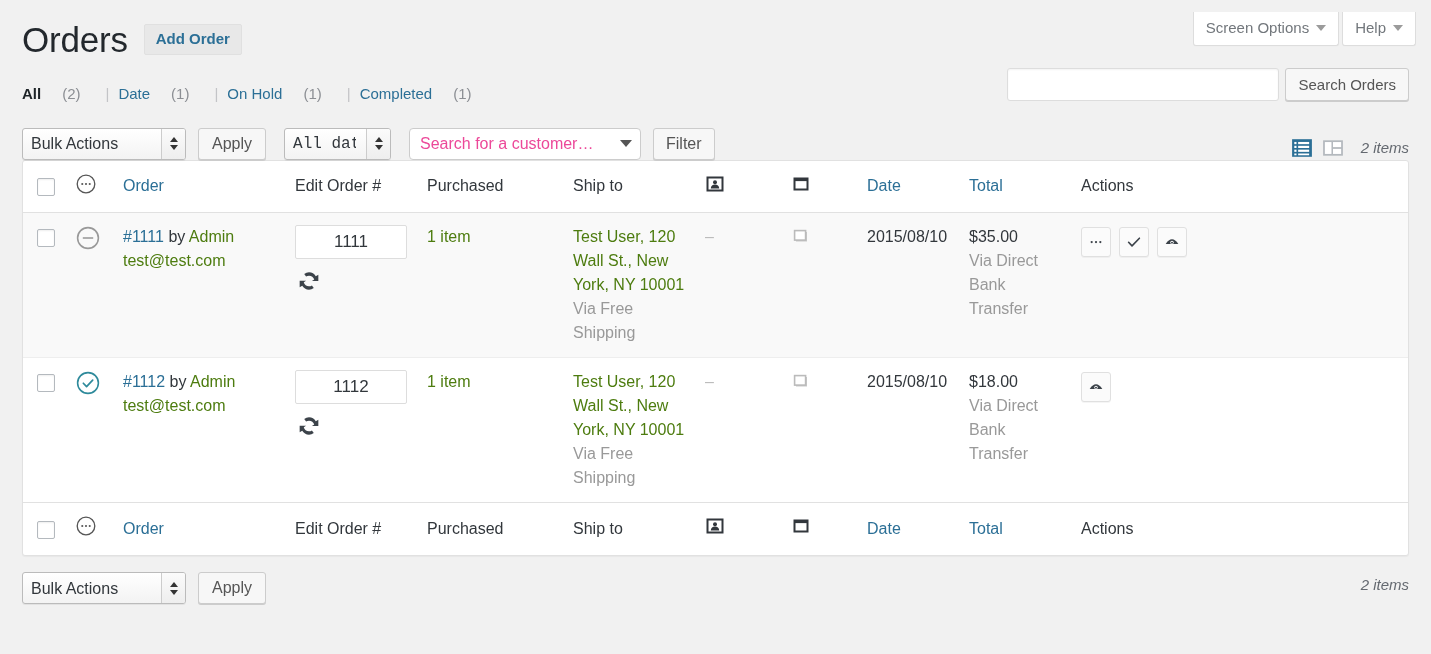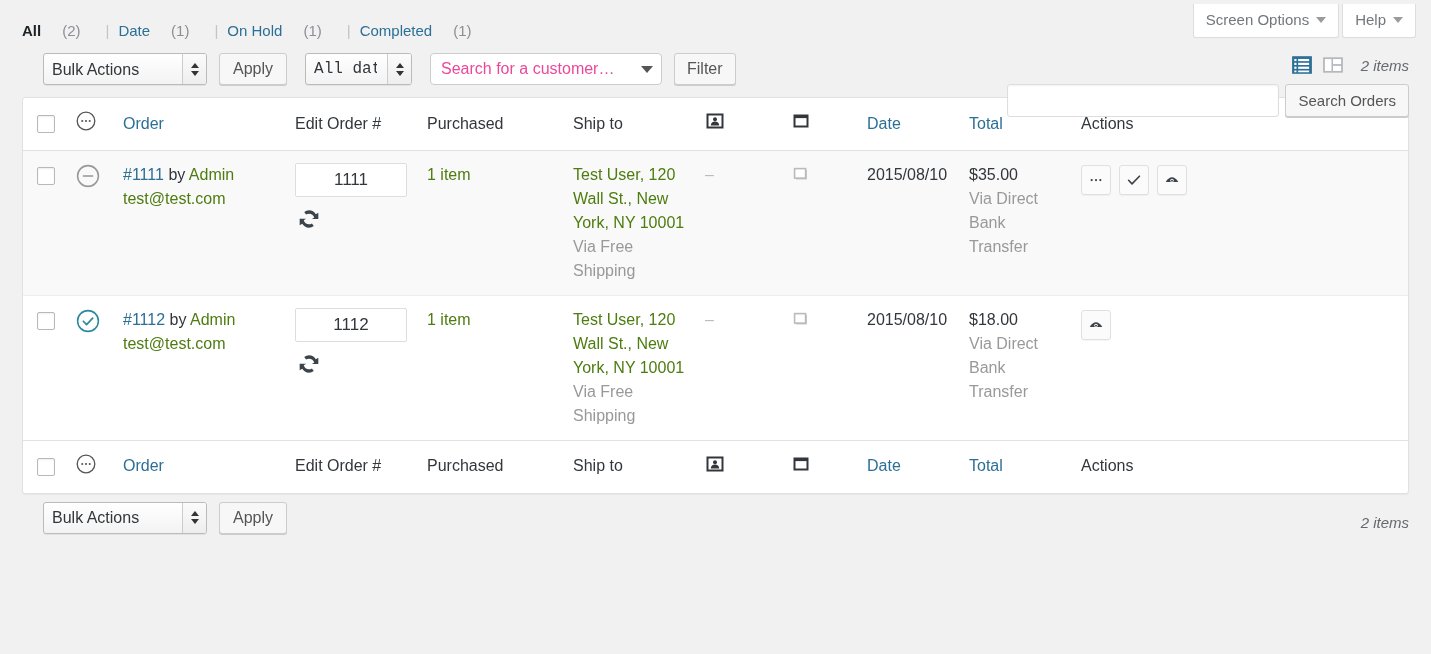--- a/index.html
+++ b/index.html
@@ -8,21 +8,21 @@
     width: 1431px; height: 654px;
     background: #f1f1f1;
     font-family: "Liberation Sans", sans-serif;
     color: #444;
     overflow: hidden;
   }
 
   
   .screen-meta {
     position: absolute;
-    top: 4px; right: 15px;
+    top: 12px; right: 15px;
     display: flex;
     align-items: flex-start;
   }
   .meta-btn {
     background: #fff;
     border: 1px solid #ddd;
     border-top: none;
     border-radius: 0 0 3px 3px;
     padding: 7px 12px 8px 12px;
     font-size: 15px;
@@ -124,25 +124,24 @@
     cursor: pointer;
     box-shadow: 0 1px 0 #ccc;
     font-family: "Liberation Sans", sans-serif;
     white-space: nowrap;
   }
   .search-box .btn-secondary { margin-left: 6px; }
 
   
   .tablenav {
     display: flex;
-    align-items: flex-start;
+    align-items: flex-end;
     height: 44px;
     margin-top: 7px;
     position: relative;
-    margin-left: 21px;
   }
   .tablenav.bottom { margin-top: 8px; height: 40px; }
 
   .select-wrap {
     position: relative;
     display: inline-block;
   }
   select.wp-select {
     appearance: none;
     -webkit-appearance: none;
@@ -352,20 +351,24 @@
     <span class="caret-down"></span>
   </div>
   <div class="meta-btn">
     <span>Help</span>
     <span class="caret-down"></span>
   </div>
 </div>
 
 <div class="wrap">
 
+  <div class="page-title-row">
+    <h1 class="page-title">Orders</h1>
+    <a class="add-new-btn">Add Order</a>
+  </div>
 
   <ul class="subsubsub">
     <li>
       <a class="current">All</a>
       <span class="cnt">(2)</span>
       <span class="sep">|</span>
     </li>
     <li>
       <a>Date</a>
       <span class="cnt">(1)</span>

